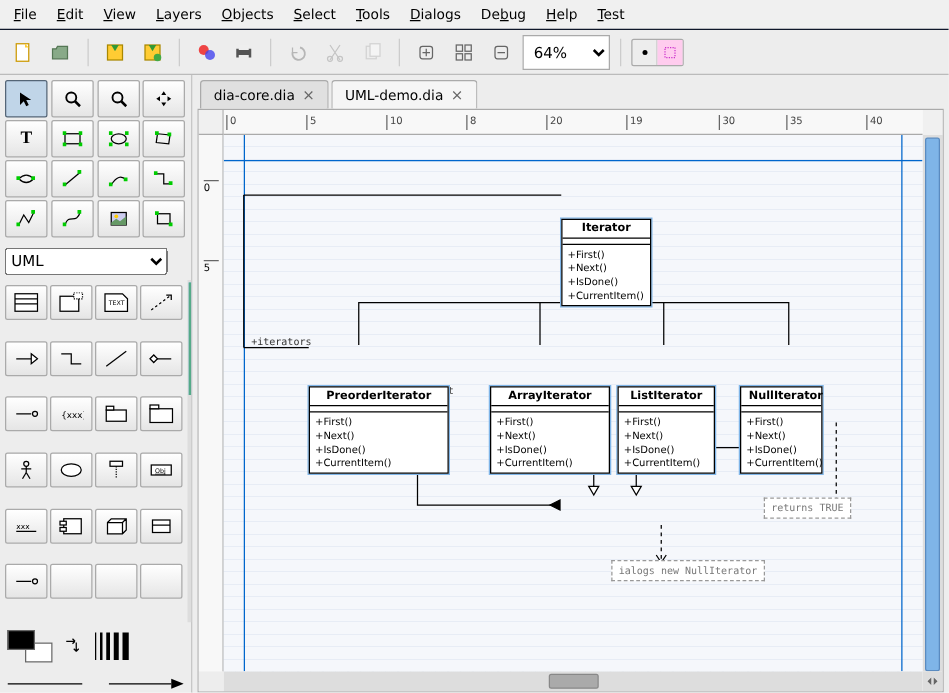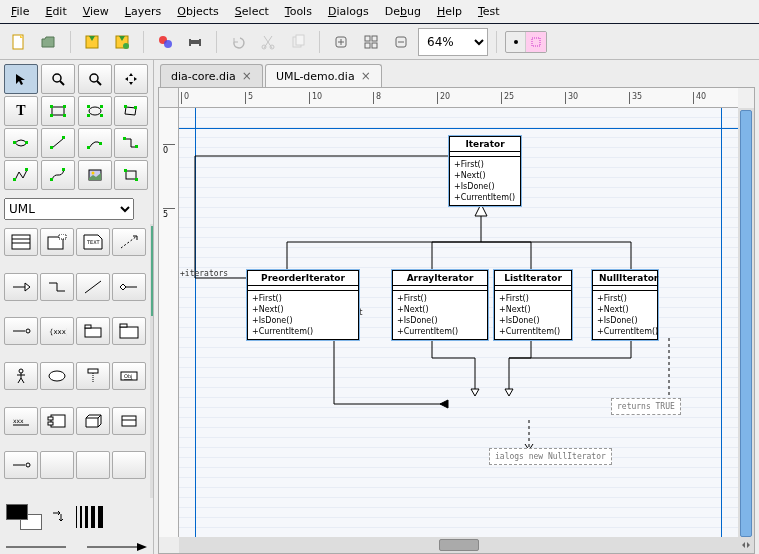--- a/index.html
+++ b/index.html
@@ -37,21 +37,21 @@
 .tab .close { color: #666; font-size: 12px; }
 .canvas-wrap { flex: 1; border: 1px solid #aaa; margin: 0 4px 4px; background: #fff; display: flex; flex-direction: column; }
 .ruler-h { height: 20px; background: #f8f8f8; border-bottom: 1px solid #aaa; display: flex; font-size: 8px; color: #444; position: relative; margin-left: 20px; margin-right: 16px; }
 .ruler-h .tick { position: absolute; top: 4px; border-left: 1px solid #666; height: 12px; padding-left: 2px; }
 .canvas-body { flex: 1; display: flex; }
 .ruler-v { width: 20px; background: #f8f8f8; border-right: 1px solid #aaa; position: relative; }
 .ruler-v .tick { position: absolute; left: 4px; border-top: 1px solid #666; width: 12px; font-size: 8px; padding-top: 1px; }
 .canvas { flex: 1; background: repeating-linear-gradient(#f5f7fb, #f5f7fb 9px, #e7ecf5 9px, #e7ecf5 10px), repeating-linear-gradient(90deg, #f5f7fb, #f5f7fb 9px, #e7ecf5 9px, #e7ecf5 10px); position: relative; overflow: hidden; }
 .guide-v { position: absolute; top: 0; bottom: 0; width: 1px; background: #0066cc; }
 .guide-h { position: absolute; left: 0; right: 0; height: 1px; background: #0066cc; }
-.uml-class { position: absolute; border: 1px solid #000; background: #fff; font-size: 9px; box-shadow: 0 0 0 1px #7fb5e8; }
+.uml-class { position: absolute; border: 1px solid #000; background: #fff; font-size: 9px; box-shadow: 0 0 0 1px #7fb5e8; margin-top: 39px; }
 .uml-class .name { font-weight: bold; text-align: center; padding: 2px 6px; border-bottom: 1px solid #000; }
 .uml-class .compartment { padding: 2px 4px; border-bottom: 1px solid #000; font-family: monospace; font-size: 8px; line-height: 11px; }
 .uml-class .compartment:last-child { border-bottom: none; }
 .uml-class .compartment.empty { min-height: 4px; }
 .uml-note { position: absolute; border: 1px dashed #999; background: #fff; font-size: 8px; padding: 3px 5px; color: #777; font-family: monospace; }
 .conn { position: absolute; stroke: #000; fill: none; }
 .asso-label { position: absolute; font-size: 8px; font-family: monospace; color: #333; }
 .scrollbar-h { height: 16px; background: #ddd; display: flex; align-items: center; margin-left: 20px; margin-right: 16px; }
 .scrollbar-h .thumb { height: 12px; background: #aaa; border: 1px solid #888; border-radius: 2px; margin: 0 auto; width: 40px; }
 .scrollbar-v { width: 16px; background: #ddd; display: flex; flex-direction: column; }
@@ -465,22 +465,22 @@
     </div>
     <div class="canvas-wrap">
       <div style="display:flex;">
         <div style="width:20px;height:20px;background:#f0f0f0;border-right:1px solid #aaa;border-bottom:1px solid #aaa;"></div>
         <div class="ruler-h" style="flex:1;margin:0;">
           <span class="tick" style="left:2px">0</span>
           <span class="tick" style="left:66px">5</span>
           <span class="tick" style="left:130px">10</span>
           <span class="tick" style="left:194px">8</span>
           <span class="tick" style="left:258px">20</span>
-          <span class="tick" style="left:322px">25</span>
-          <span class="tick" style="left:386px">30</span>
+          <span class="tick" style="left:322px">19</span>
+          <span class="tick" style="left:396px">30</span>
           <span class="tick" style="left:450px">35</span>
           <span class="tick" style="left:514px">40</span>
         </div>
         <div style="width:16px;height:20px;background:#f0f0f0;"></div>
       </div>
       <div class="canvas-body">
         <div class="ruler-v">
           <span class="tick" style="top:36px">0</span>
           <span class="tick" style="top:100px">5</span>
         </div>
@@ -507,21 +507,21 @@
 
             <path d="M261 296 L269 292 L269 300 Z" fill="#000"></path>
             <path d="M296 288 L292 281 L300 281 Z" fill="#fff" stroke="#000"></path>
             <path d="M330 288 L326 281 L334 281 Z" fill="#fff" stroke="#000"></path>
 
             <path d="M490 230 L490 298 L450 298" stroke="#000" stroke-dasharray="3" fill="none"></path>
             <path d="M350 312 L350 340" stroke="#000" stroke-dasharray="3" fill="none"></path>
             <path d="M346 336 L350 342 L354 336" stroke="#000" fill="none"></path>
           </svg>
 
-          <span class="asso-label" style="left:1px;top:161px">+iterators</span>
+          <span class="asso-label" style="left:22px;top:161px">+iterators</span>
           <span class="asso-label" style="left:160px;top:200px">+root</span>
 
           <div class="uml-class" style="left:270px;top:28px;width:72px">
             <div class="name">Iterator</div>
             <div class="compartment empty"></div>
             <div class="compartment">
               <div>+First()</div>
               <div>+Next()</div>
               <div>+IsDone()</div>
               <div>+CurrentItem()</div>

